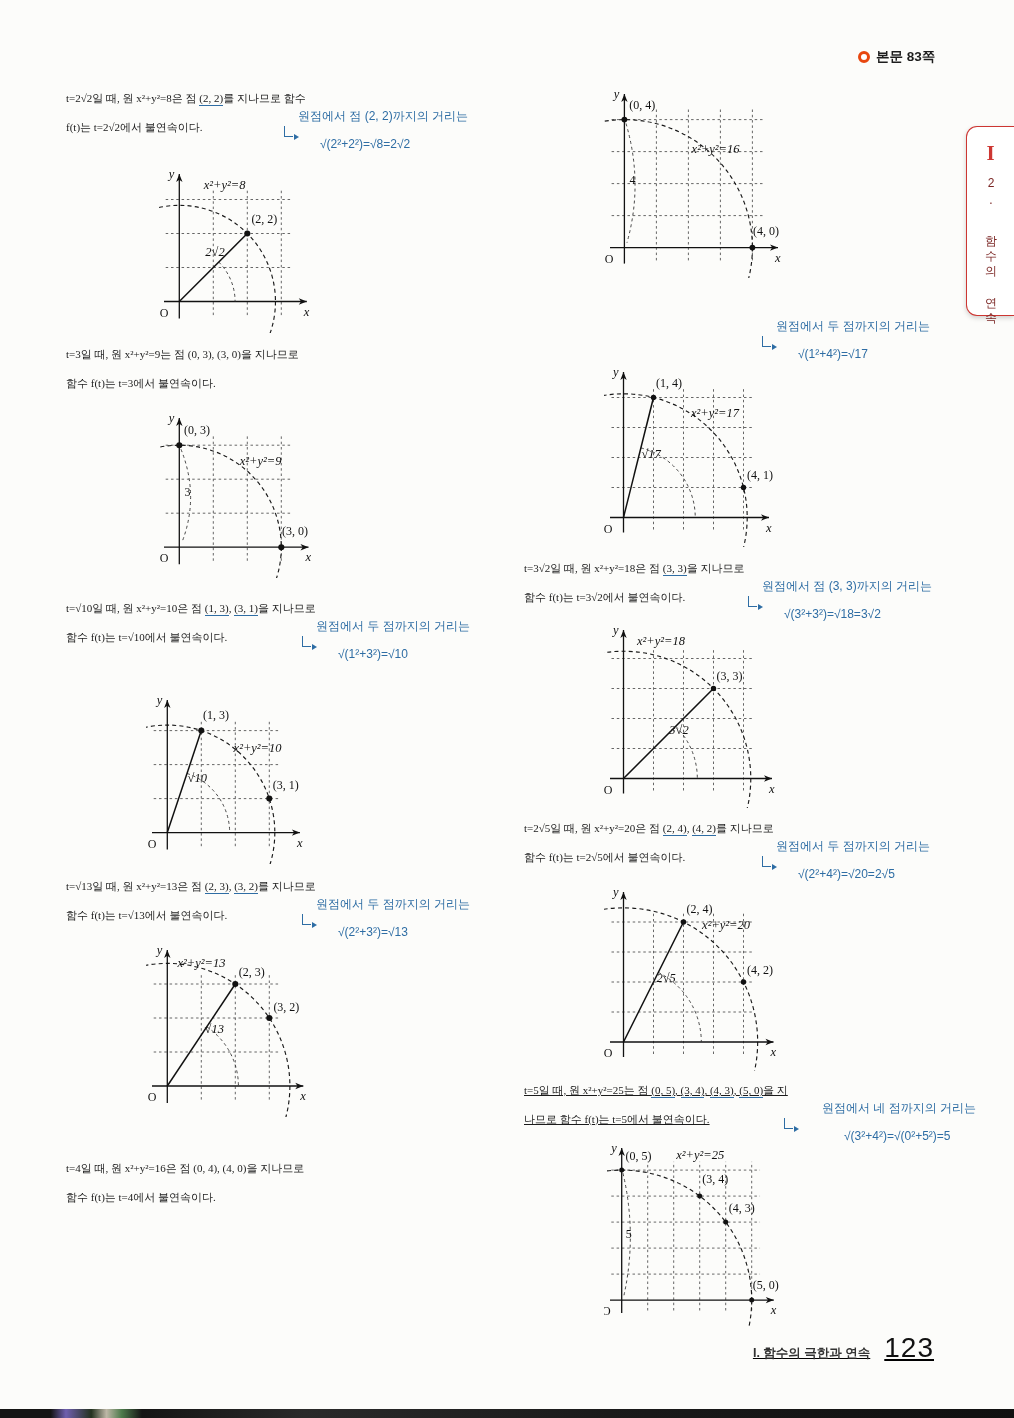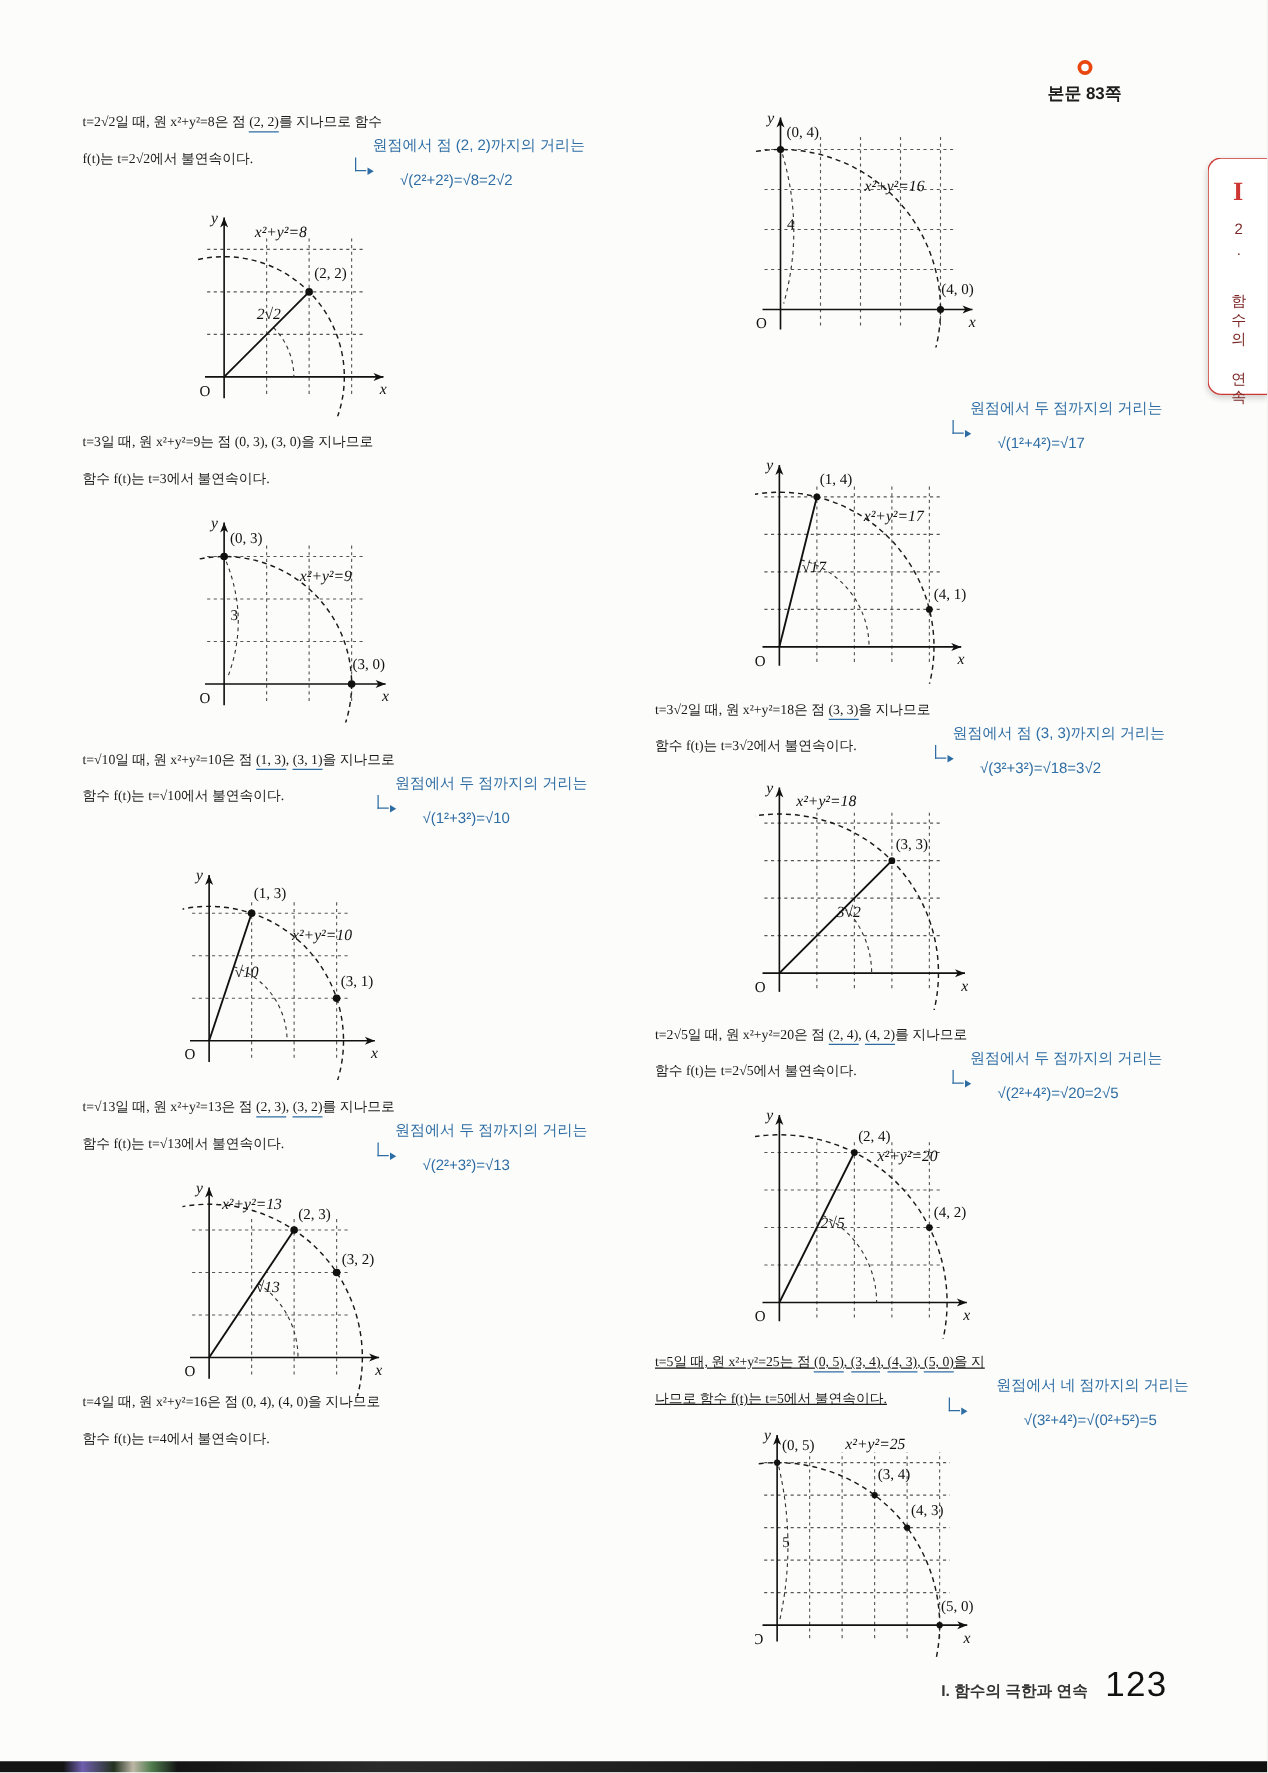--- a/index.html
+++ b/index.html
@@ -11,44 +11,44 @@
   .ann{position:absolute;color:#2e6da4;font-size:12px;line-height:16px;display:flex;gap:5px;
        font-family:"Liberation Sans",sans-serif;white-space:nowrap;align-items:center;}
   .ann-l2{margin-left:22px;margin-top:12px;}
   .elbow{width:9px;height:11px;border-left:1.4px solid #2e6da4;border-bottom:1.4px solid #2e6da4;
          margin-top:2px;position:relative;flex:none;display:inline-block;}
   .elbow::after{content:"";position:absolute;right:-6px;bottom:-4.2px;width:0;height:0;
          border-left:5.5px solid #2e6da4;border-top:3.5px solid transparent;border-bottom:3.5px solid transparent;}
   .graph{position:absolute;}
   .g-label{font-family:"Liberation Serif",serif;font-size:12px;fill:#111;}
   .g-math{font-style:italic;font-size:12.5px;}
-  .badge{position:absolute;left:838px;top:48px;display:flex;align-items:center;gap:6px;
-         font:700 13.5px "Liberation Sans",sans-serif;color:#1d1d1d;flex-direction:column;}
+  .badge{position:absolute;left:858px;top:48px;display:flex;align-items:center;gap:6px;
+         font:700 13.5px "Liberation Sans",sans-serif;color:#1d1d1d;}
   .badge-dot{width:12px;height:12px;border-radius:50%;border:3.4px solid #e8470f;background:#fff;flex:none;}
   .side-tab{position:absolute;right:0;top:126px;width:48px;height:190px;background:#fff;
          border:1.6px solid #cd3632;border-right:none;border-radius:11px 0 0 11px;
          box-shadow:0 2px 5px rgba(0,0,0,.18);text-align:center;padding-top:14px;}
   .tab-roman{color:#cd3632;font:700 21px "Liberation Serif",serif;}
   .tab-chapter{writing-mode:vertical-rl;text-orientation:upright;margin:10px auto 0;color:#7a2523;
          font:12px "Liberation Sans",sans-serif;letter-spacing:3px;}
   .footer{position:absolute;left:600px;top:1332px;width:334px;display:flex;justify-content:flex-end;
-         align-items:baseline;gap:14px;}
+         align-items:baseline;gap:14px;text-decoration:underline;}
   .footer-sec{font:700 12.5px "Liberation Sans",sans-serif;color:#333;}
   .footer-page{font:400 28px "Liberation Sans",sans-serif;color:#111;letter-spacing:1px;}
   .page-edge{position:absolute;left:0;bottom:0;width:100%;height:9px;
          background:linear-gradient(90deg,#141414 0%,#141414 5%,#6f5fae 6.5%,#23321f 9%,#bdb7a6 10.5%,
                     #4d7a4b 12%,#141414 14%,#2a2a2a 30%,#1a1a1a 60%,#101010 100%);}
   
   #t0{left:66px;top:84px;}   #t1{left:66px;top:340px;}  #t2{left:66px;top:594px;}
-  #t3{left:66px;top:872px;}  #t4{left:66px;top:1108px;} #t5{left:524px;top:294px;}
+  #t3{left:66px;top:872px;}  #t4{left:66px;top:1154px;} #t5{left:524px;top:294px;}
   #t6{left:524px;top:554px;} #t7{left:524px;top:814px;} #t8{left:524px;top:1076px;text-decoration:underline;}
   
   #a0{left:284px;top:108px;} #a2{left:302px;top:618px;} #a3{left:302px;top:896px;}
   #a5{left:762px;top:318px;} #a6{left:748px;top:578px;} #a7{left:762px;top:838px;}
-  #a8{left:759px;top:1100px;gap:29px;}
+  #a8{left:784px;top:1100px;gap:29px;}
   
   #g0{left:158px;top:160px;} #g1{left:158px;top:404px;} #g2{left:146px;top:686px;}
   #g3{left:146px;top:936px;} #g4{left:604px;top:80px;}  #g5{left:604px;top:358px;}
   #g6{left:604px;top:616px;} #g7{left:604px;top:878px;} #g8{left:604px;top:1134px;}
 </style>
 </head>
 <body>
 
 <div class="page">
 

